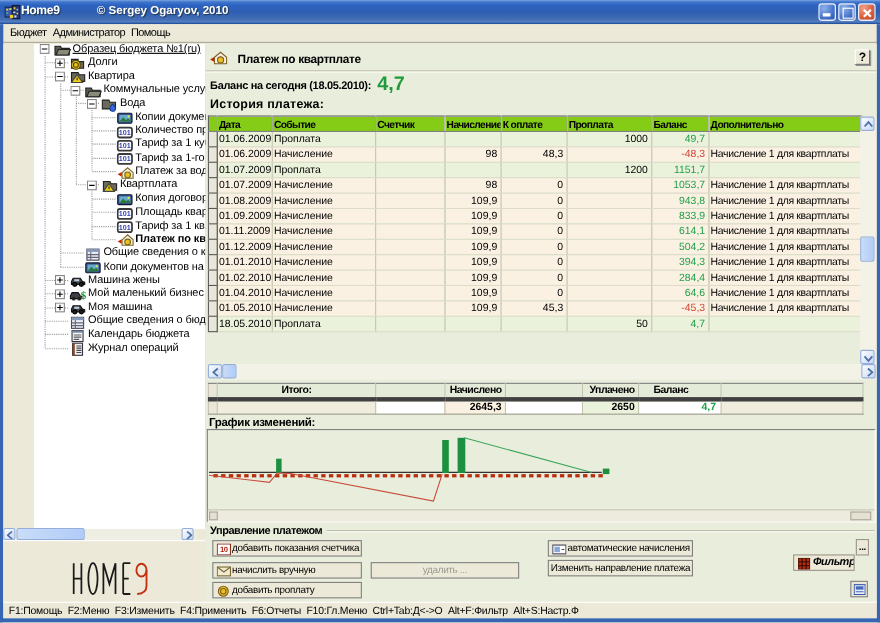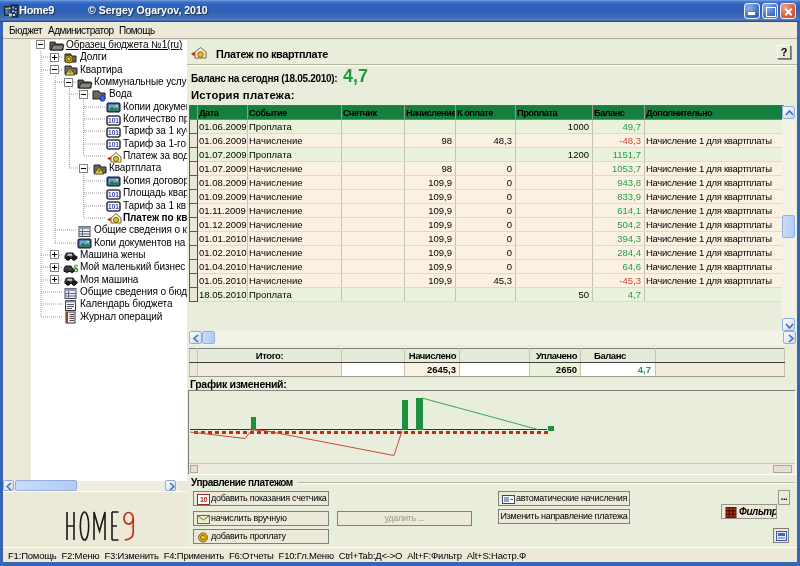--- a/index.html
+++ b/index.html
@@ -36,38 +36,38 @@
 #rightpanel { position:absolute; left:187px; top:40px; width:610px; height:507px; background:#E9EDDC; font-size:9.7px; }
 #paytitle { position:absolute; left:29px; top:8px; font-weight:bold; font-size:10.8px; letter-spacing:-0.35px;}
 #helpbtn { position:absolute; left:590px; top:5px; width:14px; height:14px; background:#ECE9D8; border:1px solid; border-color:#fff #707070 #707070 #fff; font-size:11px; font-weight:bold; text-align:center; line-height:13px; box-shadow:1px 1px 0 #909090; }
 #hdrline { position:absolute; left:0; top:24px; width:610px; height:2px; border-top:1px solid #B8B5A2; border-bottom:1px solid #FDFDF8; }
 #balline { position:absolute; left:4px; top:33px; font-weight:bold; font-size:10px; letter-spacing:-0.3px; }
 #balval { position:absolute; left:156px; top:26px; font-weight:bold; font-size:18px; color:#1F9B3C; }
 #histlabel { position:absolute; left:4px; top:49px; font-weight:bold; font-size:11.3px; letter-spacing:0.2px; }
 
 #tbl { position:absolute; left:2px; top:65px; width:595px; border-collapse:collapse; table-layout:fixed; border:1px solid #606060; border-right:1px solid #C5C5AF;}
 #tbl td { height:14px; padding:0 3px 0 1px; font-size:9.5px; border-right:1px solid #C5C5AF; border-bottom:1px solid #DCDCC8; overflow:hidden; white-space:nowrap; }
-#tbl tr.hdr td { background:#15803d; font-weight:bold; font-size:9.3px; letter-spacing:-0.55px; border-right:1px solid #9a9a8a; border-bottom:1px solid #808080; }
+#tbl tr.hdr td { background:#84cc16; font-weight:bold; font-size:9.3px; letter-spacing:-0.55px; border-right:1px solid #9a9a8a; border-bottom:1px solid #808080; }
 #tbl td.mk { background:#E9E7DA; border-right:1px solid #484848; border-bottom:1px solid #585850; padding:0; }
 tr.rg td { background:#EBF2DC; }
 tr.rc td { background:#FAF1E3; }
 tr.rs td { background:#FCE9D1; background-image:radial-gradient(rgba(205,135,70,.22) 25%, transparent 26%); background-size:3px 3px; }
 .num { text-align:right; }
 .pos { color:#22A04A; }
 .neg { color:#D04838; }
 .arr { width:0; height:0; border-left:5px solid #000; border-top:4px solid transparent; border-bottom:4px solid transparent; margin:3px auto 0 1px; }
 
 .sb { position:absolute; background:#F3F2E6; }
 .sbtn { position:absolute; width:13px; height:13px; background:linear-gradient(135deg,#FDFEFF,#C8D8F4); border:1px solid #93AEDC; border-radius:2px; }
 .sbtn svg { position:absolute; left:2px; top:2px; }
 .sthumb { position:absolute; background:linear-gradient(90deg,#CADCF8,#B0CCF8); border:1px solid #93AEDC; border-radius:2px; }
 
 #itogo { position:absolute; left:2px; top:308px; width:595px; border-collapse:collapse; table-layout:fixed; }
 #itogo td { height:14px; padding:0 3px; font-size:9.5px; border:1px solid #C5C5AF; border-bottom:1px solid #9a9a8a; white-space:nowrap; overflow:hidden; }
-#itogo tr.hdr td { background:#E5EBD9; font-weight:bold; font-size:9.5px; letter-spacing:-0.45px; border-bottom:1px solid #404040; border-top:1px solid #808080;}
+#itogo tr.hdr td { background:#E5EBD9; font-weight:bold; font-size:9.5px; letter-spacing:-0.45px; border-bottom:4px solid #404040; border-top:1px solid #808080;}
 
 #chartlabel { position:absolute; left:3px; top:338px; font-weight:bold; font-size:10.5px; letter-spacing:-0.3px; }
 #chartbox { position:absolute; left:1px; top:350px; width:608px; height:85px; background:#E9EDDC; border:1px solid; border-color:#808080 #FFF #FFF #808080; }
 
 #ctrllabel { position:absolute; left:4px; top:437px; font-weight:bold; font-size:10px; letter-spacing:-0.45px; }
 #ctrlline { position:absolute; left:110px; top:442px; width:498px; height:2px; border-top:1px solid #B8B5A2; border-bottom:1px solid #FDFDF8; }
 .btn { position:absolute; height:15px; background:#ECE9D8; border:1px solid #808080; font-size:9px; line-height:13px; padding-left:17px; white-space:nowrap; overflow:hidden; letter-spacing:-0.3px;}
 .btn.dis { color:#9a9a90; text-align:center; padding-left:0; }
 .btn svg { position:absolute; left:3px; top:2px; }
 

